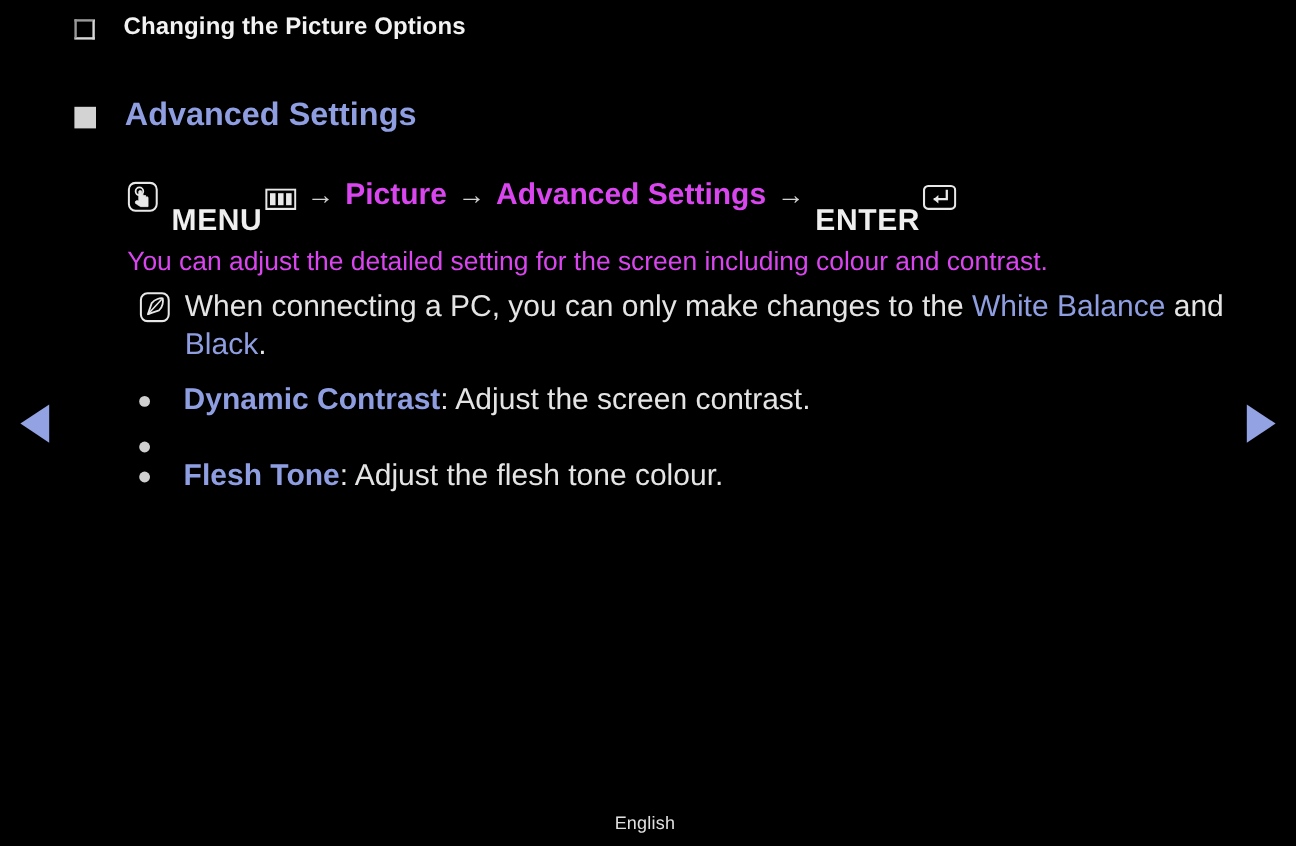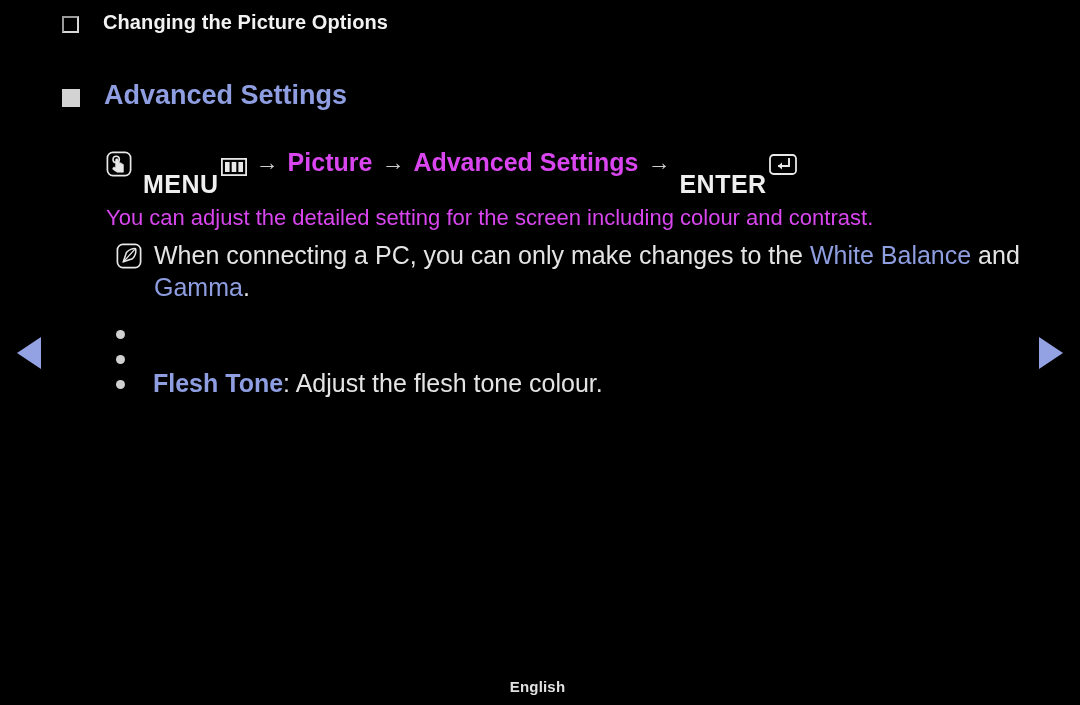--- a/index.html
+++ b/index.html
@@ -225,21 +225,21 @@
   }
 
   
   .footer-lang {
     position: absolute;
     left: 0;
     right: 17px;
     top: 678px;
     text-align: center;
     font-size: 15px;
-    font-weight: bold;
+    font-weight: normal;
     color: #e0e0e0;
     letter-spacing: 0.2px;
     margin-left: 12px;
   }
 </style>
 </head>
 <body>
 
 <div class="page">
 
@@ -292,27 +292,28 @@
 
     <div class="note-row">
       <span class="icon-note">
         <svg viewBox="0 0 26 26" width="26" height="26" aria-hidden="true">
           <rect x="1.4" y="1.4" width="23.2" height="23.2" rx="5.5" ry="5.5" fill="none" stroke="#e8e8e8" stroke-width="1.7"></rect>
           <path d="M19.6 5.6 C17.6 5.0 13.2 6.4 10.4 9.6 L7.3 18.8 L16.5 15.7 C19.7 12.9 20.2 8.0 19.6 5.6 Z" fill="none" stroke="#e8e8e8" stroke-width="1.5" stroke-linejoin="round"></path>
           <path d="M18.8 6.4 L8.0 18.1" fill="none" stroke="#e8e8e8" stroke-width="1.3"></path>
           <path d="M6.4 19.8 L9.4 18.6 L8.0 17.2 Z" fill="#e8e8e8"></path>
         </svg>
       </span>
-      <span class="note-text"><span>When connecting a PC, you can only make changes to the </span><span class="em">White Balance</span><span> and </span><span class="em">Gamma</span><span>.</span></span>
+      <span class="note-text"><span>When connecting a PC, you can only make changes to the </span><span class="em">White Balance</span><span> and </span><span class="em">Black</span><span>.</span></span>
     </div>
 
     <div class="bullets">
 
       <div class="bullet-row">
         <span class="dot"></span>
+        <span class="bullet-text"><span class="em">Dynamic Contrast</span><span>: </span><span>Adjust the screen contrast.</span></span>
       </div>
 
       <div class="bullet-row">
         <span class="dot"></span>
       </div>
 
       <div class="bullet-row">
         <span class="dot"></span>
         <span class="bullet-text"><span class="em">Flesh Tone</span><span>: </span><span>Adjust the flesh tone colour.</span></span>
       </div>

